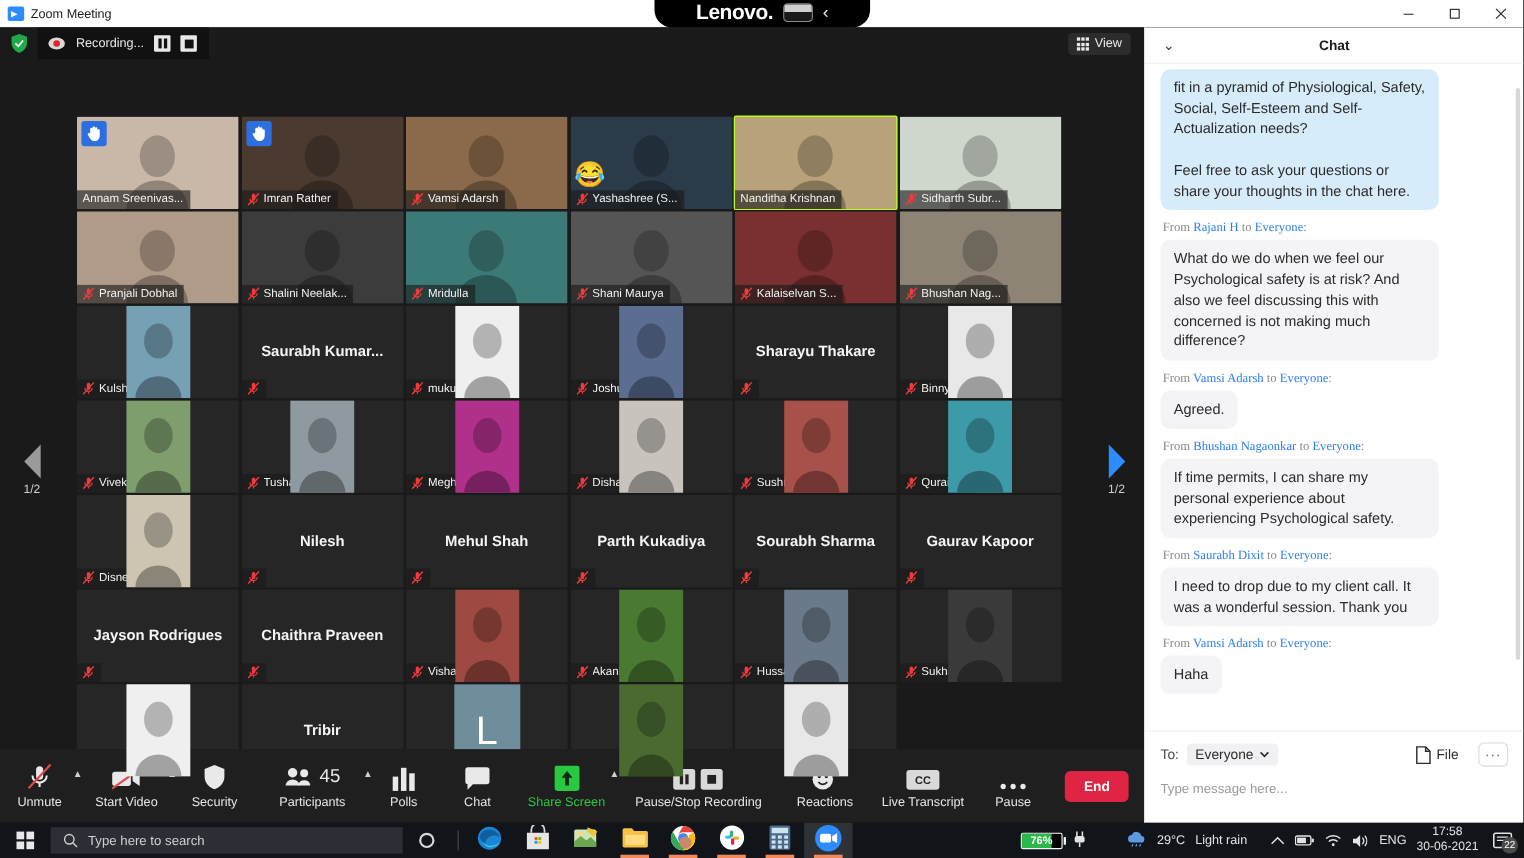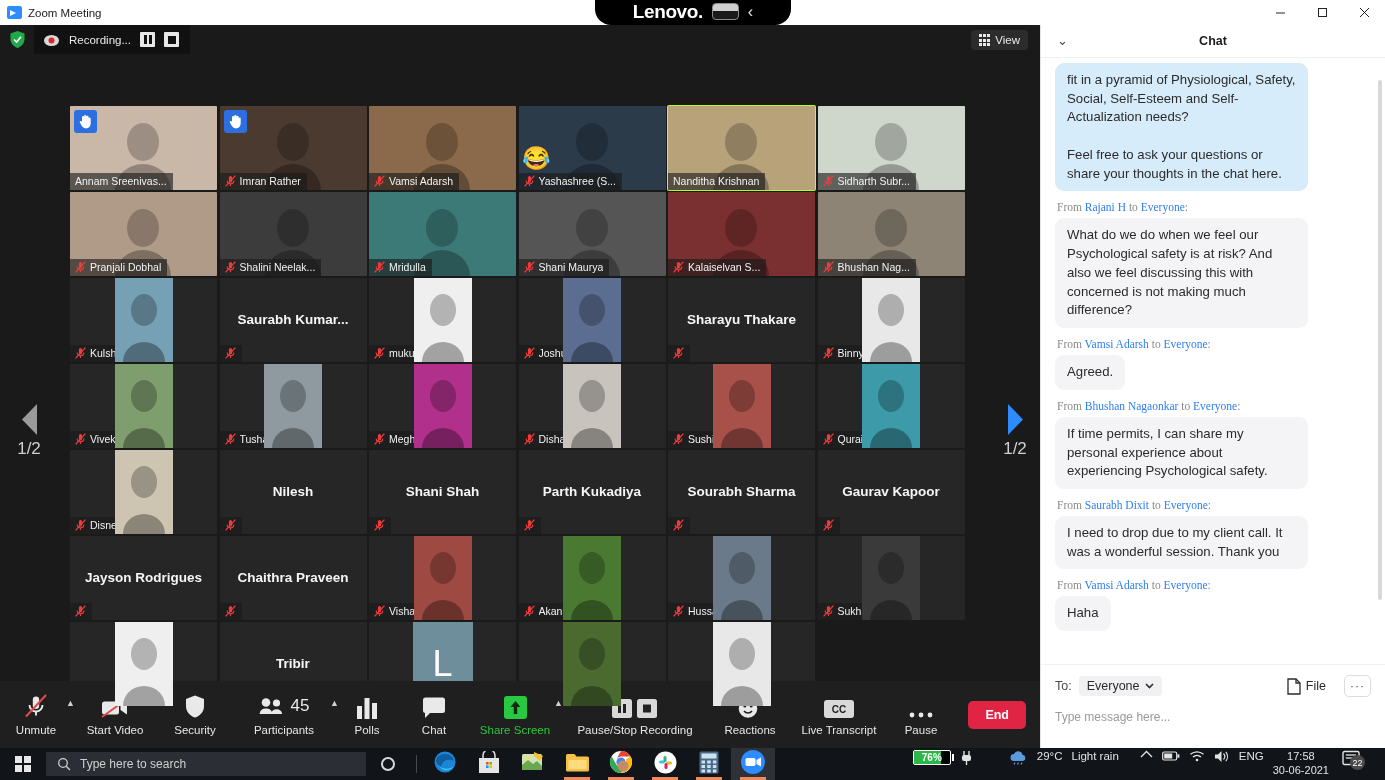--- a/index.html
+++ b/index.html
@@ -135,21 +135,21 @@
   }
 
   
   .pg-arrow {
     position: absolute; top: 345px; width: 34px; height: 40px;
     display: flex; align-items: center; justify-content: center;
   }
   .pg-left { left: 12px; }
   .pg-right { left: 998px; }
   .pg-label {
-    position: absolute; top: 385px; color: #cfcfcf; font-size: 17px; width: 34px; text-align: center;
+    position: absolute; top: 385px; color: #cfcfcf; font-size: 11px; width: 34px; text-align: center;
   }
   .pgl-left { left: 12px; }
   .pgl-right { left: 998px; }
 
   
   .toolbar {
     position: absolute; bottom: 0; left: 0; width: 1040px; height: 67px;
     background: #1f1f1f; display: flex; align-items: center;
   }
   .tbitem {
@@ -232,21 +232,21 @@
   .cortana .ring { width: 14px; height: 14px; border: 2px solid #d8d8d8; border-radius: 50%; }
   .tb-sep { width: 1px; height: 18px; background: #4a4a4a; margin: 0 6px; }
   .tapp {
     width: 44px; height: 32px; display: flex; align-items: center; justify-content: center;
     position: relative;
   }
   .tapp.active { background: #2e3237; }
   .tapp .underline {
     position: absolute; bottom: 0; left: 9px; width: 26px; height: 3px; background: #f08a5d;
   }
-  .tray { margin-left: auto; display: flex; align-items: flex-start; gap: 9px; padding-right: 24px; color: #e3e3e3; font-size: 11.5px; }
+  .tray { margin-left: auto; display: flex; align-items: center; gap: 9px; padding-right: 9px; color: #e3e3e3; font-size: 11.5px; }
   .batt {
     display: flex; align-items: center;
   }
   .batt-body {
     width: 38px; height: 15px; border: 1.5px solid #ffffff; border-radius: 2px;
     display: flex; align-items: center; position: relative; background: #000;
   }
   .batt-fill { height: 100%; background: #2db64a; width: 76%; }
   .batt-pct {
     position: absolute; left: 0; right: 0; text-align: center;
@@ -784,21 +784,21 @@
             <div class="namebar">
               <svg class="micoff" viewBox="0 0 11 12">
                 <path d="M5.5 1 a1.6 1.6 0 0 1 1.6 1.6 v3.3 a1.6 1.6 0 0 1 -3.2 0 v-3.3 A1.6 1.6 0 0 1 5.5 1z" fill="#ef3b3b"></path>
                 <path d="M2.2 5.6 a3.3 3.3 0 0 0 6.6 0" fill="none" stroke="#ef3b3b" stroke-width="1.1"></path>
                 <line x1="5.5" y1="9" x2="5.5" y2="11" stroke="#ef3b3b" stroke-width="1.1"></line>
                 <line x1="0.6" y1="11.4" x2="10.4" y2="0.6" stroke="#ef3b3b" stroke-width="1.3"></line>
               </svg>
             </div>
           </div>
           <div class="tile">
-            <div class="centername">Shani Shah</div>
+            <div class="centername">Mehul Shah</div>
             <div class="namebar">
               <svg class="micoff" viewBox="0 0 11 12">
                 <path d="M5.5 1 a1.6 1.6 0 0 1 1.6 1.6 v3.3 a1.6 1.6 0 0 1 -3.2 0 v-3.3 A1.6 1.6 0 0 1 5.5 1z" fill="#ef3b3b"></path>
                 <path d="M2.2 5.6 a3.3 3.3 0 0 0 6.6 0" fill="none" stroke="#ef3b3b" stroke-width="1.1"></path>
                 <line x1="5.5" y1="9" x2="5.5" y2="11" stroke="#ef3b3b" stroke-width="1.1"></line>
                 <line x1="0.6" y1="11.4" x2="10.4" y2="0.6" stroke="#ef3b3b" stroke-width="1.3"></line>
               </svg>
             </div>
           </div>
           <div class="tile">

